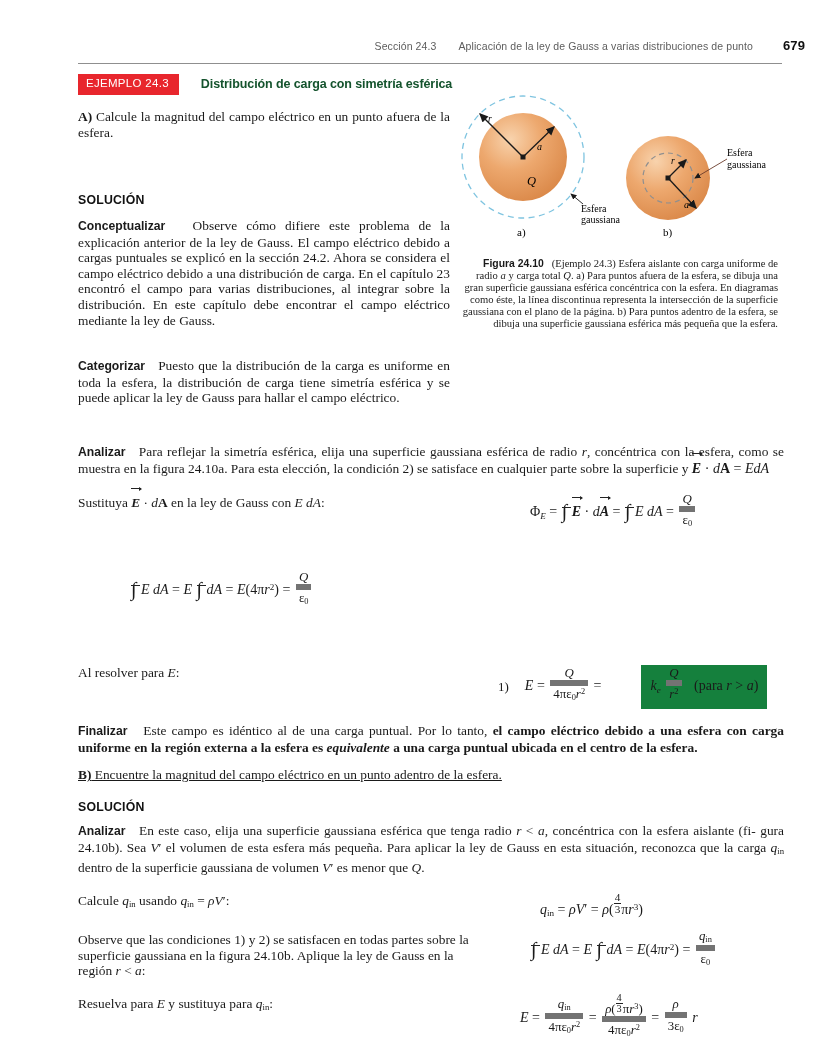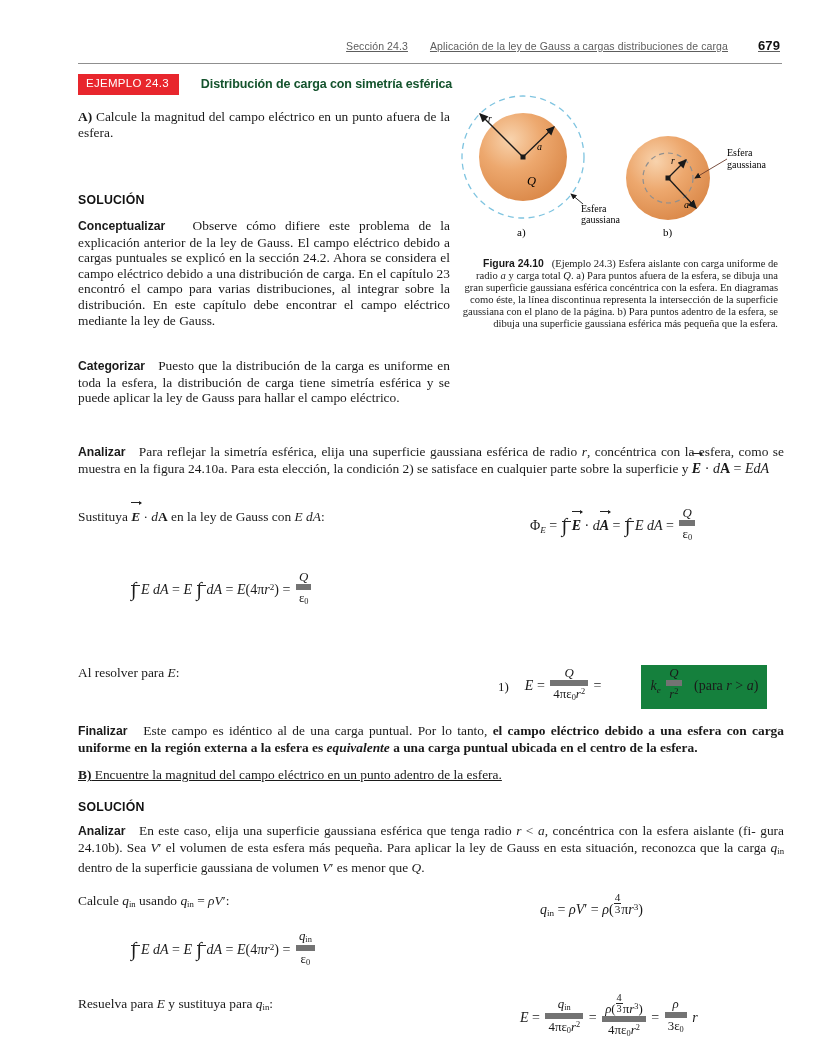--- a/index.html
+++ b/index.html
@@ -10,23 +10,23 @@
     color:#1a1a1a;
     position:relative;
     overflow:hidden;
   }
   .page{position:relative;width:828px;height:1063px;}
 
   
   .runhead{
     position:absolute;left:0;right:0;top:38px;
     display:flex;justify-content:flex-end;align-items:baseline;
-    padding-right:48px;
+    padding-right:23px;
     font-family:"Liberation Sans", sans-serif;
-    font-size:10.5px;color:#5d5d5d;letter-spacing:.1px;text-decoration:underline;
+    font-size:10.5px;color:#5d5d5d;letter-spacing:.1px;
   }
   .runhead .sec{margin-right:22px;}
   .runhead .title{margin-right:30px;}
   .runhead .pageno{font-weight:bold;font-size:13px;color:#111;}
 
   .rule{
     position:absolute;left:78px;right:46px;top:63px;
     height:1px;background:#8f8f8f;
   }
 
@@ -93,21 +93,21 @@
   .sfrac .n{display:block;line-height:.95;border-bottom:1px solid #222;padding:0 1px;}
   .sfrac .d{display:block;line-height:1.05;padding:0 1px;}
 </style>
 </head>
 <body>
 
 <div class="page">
 
   <div class="runhead">
     <span class="sec">Sección 24.3</span>
-    <span class="title">Aplicación de la ley de Gauss a cargas distribuciones de carga</span>
+    <span class="title">Aplicación de la ley de Gauss a varias distribuciones de punto</span>
     <span class="pageno">679</span>
   </div>
   <div class="rule"></div>
 
   <div class="ex-head">
     <span class="badge">EJEMPLO 24.3</span>
     <span class="ex-title">Distribución de carga con simetría esférica</span>
   </div>
 
   <div class="col-left" style="top:98px;">
@@ -197,21 +197,21 @@
 
   <div class="full" style="top:438px;margin-top:6px;">
     <p class="body">
       <span class="lead">Analizar</span>&nbsp;&nbsp;
       Para reflejar la simetría esférica, elija una superficie gaussiana esférica de radio <i>r</i>, concéntrica con la esfera,
       como se muestra en la figura 24.10a. Para esta elección, la condición 2) se satisface en cualquier parte sobre la superficie y
       <span class="math"><span class="vecE">E<span class="arw"></span></span> · <i>d</i><b>A</b> = <i>EdA</i></span>
     </p>
   </div>
 
-  <div class="eqrow" style="top:509px;">
+  <div class="eqrow" style="top:495px;">
     <div class="eqlabel">
       Sustituya <span class="vecE">E<span class="arw"></span></span> · <i>d</i><b>A</b> en la ley de Gauss con <i>E dA</i>:
     </div>
     <div class="eqbody" style="padding-left:52px;">
       <span class="math">
         Φ<sub><i>E</i></sub> = <span class="oint-wrap"><span class="oint">∫</span><span class="oint-bar"></span></span>
         <span class="vecE">E<span class="arw"></span></span> · <i>d</i><span class="vecE">A<span class="arw"></span></span>
         = <span class="oint-wrap"><span class="oint">∫</span><span class="oint-bar"></span></span>
         <i>E dA</i> =
         <span class="frac"><span class="num"><i>Q</i></span><span class="den">ε<sub>0</sub></span></span>
@@ -279,20 +279,25 @@
       Calcule <i>q</i><sub>in</sub> usando <i>q</i><sub>in</sub> = <i>ρV</i>′:
     </div>
     <div class="eqbody" style="padding-left:62px;">
       <span class="math">
         <i>q</i><sub>in</sub> = <i>ρV</i>′ = <i>ρ</i>(<span class="sfrac"><span class="n">4</span><span class="d">3</span></span>π<i>r</i><sup>3</sup>)
       </span>
     </div>
   </div>
 
   <div class="eqrow" style="top:932px;">
+    <div class="eqlabel">
+      Observe que las condiciones 1) y 2) se satisfacen en todas partes
+      sobre la superficie gaussiana en la figura 24.10b. Aplique la ley
+      de Gauss en la región <i>r</i> &lt; <i>a</i>:
+    </div>
     <div class="eqbody" style="padding-left:52px;">
       <span class="math">
         <span class="oint-wrap"><span class="oint">∫</span><span class="oint-bar"></span></span>
         <i>E dA</i> = <i>E</i>
         <span class="oint-wrap"><span class="oint">∫</span><span class="oint-bar"></span></span>
         <i>dA</i> = <i>E</i>(4π<i>r</i><sup>2</sup>) =
         <span class="frac"><span class="num"><i>q</i><sub>in</sub></span><span class="den">ε<sub>0</sub></span></span>
       </span>
     </div>
   </div>

